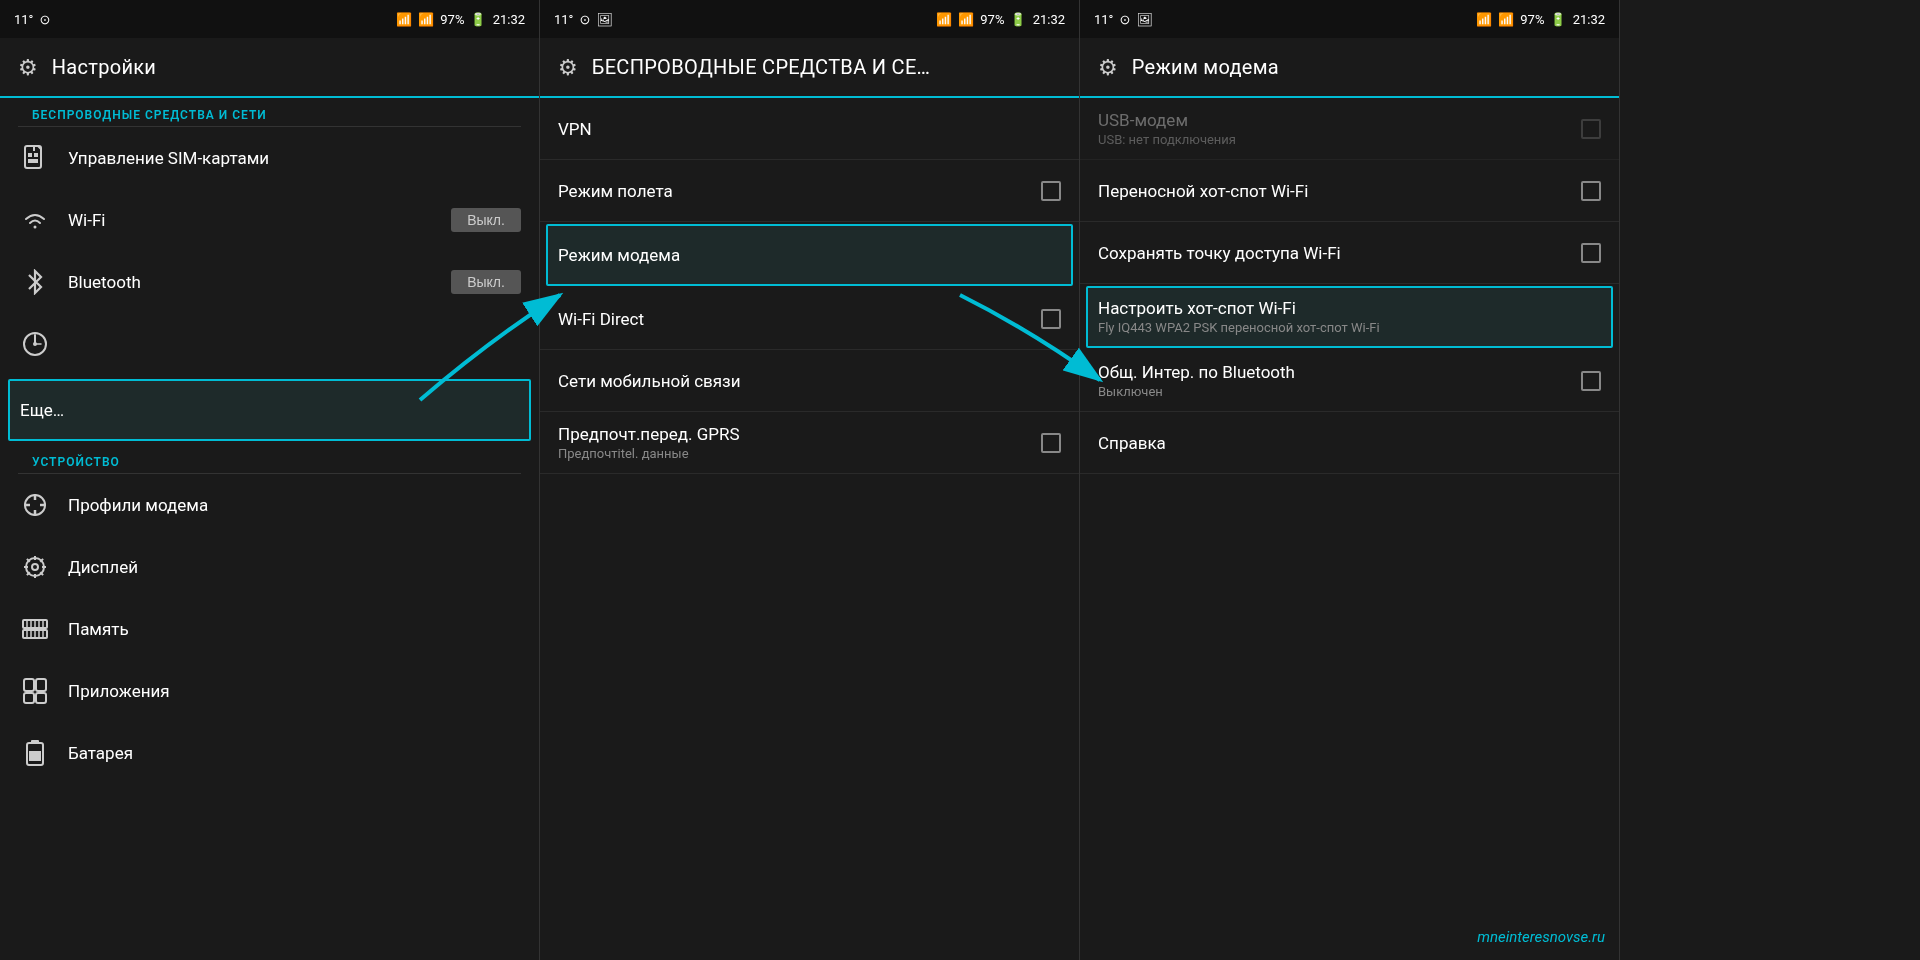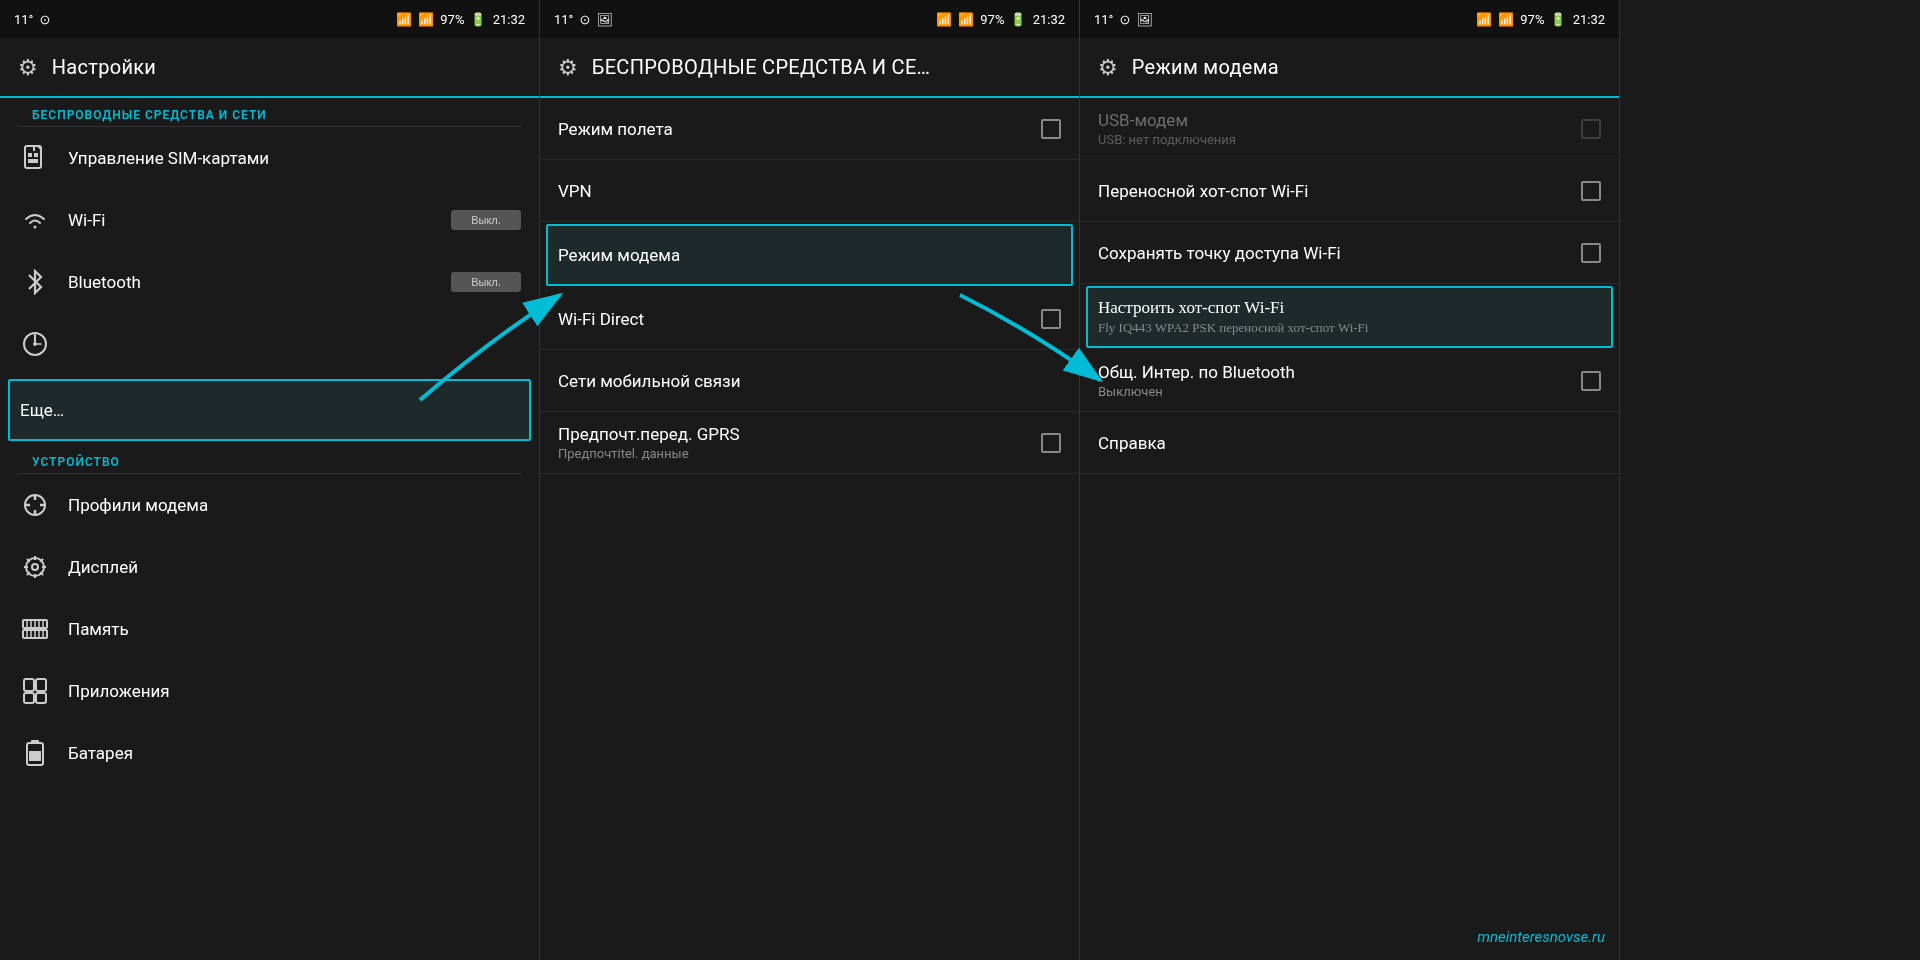--- a/index.html
+++ b/index.html
@@ -122,21 +122,21 @@
       color: #888;
       font-size: 13px;
       margin-top: 2px;
     }
     .toggle-btn {
       background: #555;
       color: #ccc;
       border: none;
       border-radius: 3px;
       padding: 4px 12px;
-      font-size: 11px;
+      font-size: 14px;
       cursor: pointer;
       min-width: 70px;
       text-align: center;
     }
 
     
     .menu-item-highlighted {
       border: 2px solid #00bcd4;
       background: #1e2a2a;
       margin: 4px 8px;
@@ -368,29 +368,29 @@
       </div>
     </div>
 
     <div class="screen-header">
       <span class="screen-header-icon icon-gear">⚙</span>
       <span class="screen-header-title">БЕСПРОВОДНЫЕ СРЕДСТВА И СЕ…</span>
     </div>
 
     <div class="menu-item" style="border-bottom:1px solid #2a2a2a;">
       <div class="menu-item-content">
+        <span class="menu-item-title">VPN</span>
+      </div>
+    </div>
+
+    <div class="menu-item" style="border-bottom:1px solid #2a2a2a;">
+      <div class="menu-item-content">
         <span class="menu-item-title">Режим полета</span>
       </div>
       <div style="width:20px;height:20px;border:2px solid #888;border-radius:2px;"></div>
-    </div>
-
-    <div class="menu-item" style="border-bottom:1px solid #2a2a2a;">
-      <div class="menu-item-content">
-        <span class="menu-item-title">VPN</span>
-      </div>
     </div>
 
     <div class="menu-item menu-item-highlighted" style="margin:2px 6px;">
       <div class="menu-item-content">
         <span class="menu-item-title">Режим модема</span>
       </div>
     </div>
 
     <div class="menu-item" style="border-bottom:1px solid #2a2a2a;">
       <div class="menu-item-content">
@@ -451,21 +451,21 @@
       <div style="width:20px;height:20px;border:2px solid #888;border-radius:2px;"></div>
     </div>
 
     <div class="menu-item" style="border-bottom:1px solid #2a2a2a;">
       <div class="menu-item-content">
         <span class="menu-item-title">Сохранять точку доступа Wi-Fi</span>
       </div>
       <div style="width:20px;height:20px;border:2px solid #888;border-radius:2px;"></div>
     </div>
 
-    <div class="menu-item menu-item-highlighted" style="margin:2px 6px;align-items:flex-start;padding-top:10px;padding-bottom:10px;font-family:Liberation Serif, serif;">
+    <div class="menu-item menu-item-highlighted" style="margin:2px 6px;align-items:flex-start;padding-top:10px;padding-bottom:10px;">
       <div class="menu-item-content">
         <span class="menu-item-title">Настроить хот-спот Wi-Fi</span>
         <span class="menu-item-subtitle">Fly IQ443 WPA2 PSK переносной хот-спот Wi-Fi</span>
       </div>
     </div>
 
     <div class="menu-item" style="border-bottom:1px solid #2a2a2a;">
       <div class="menu-item-content">
         <span class="menu-item-title">Общ. Интер. по Bluetooth</span>
         <span class="menu-item-subtitle">Выключен</span>

